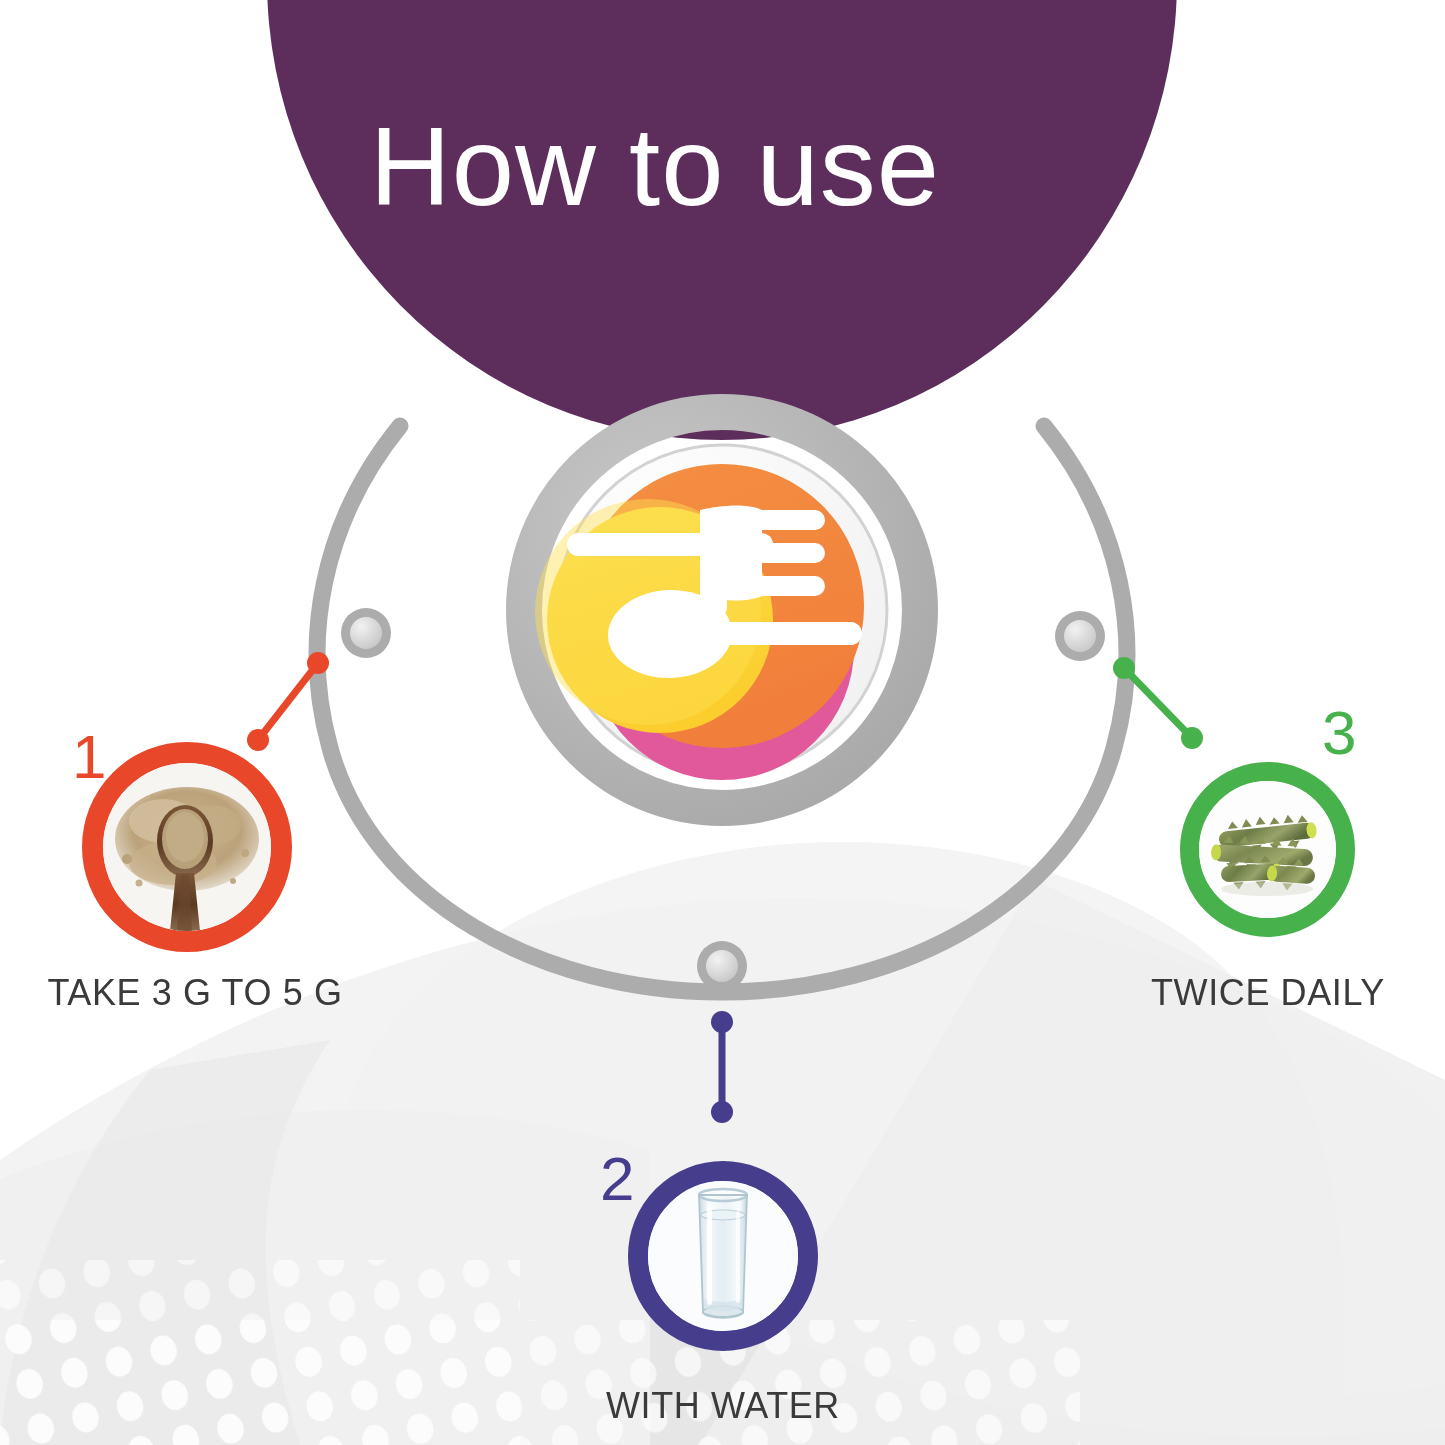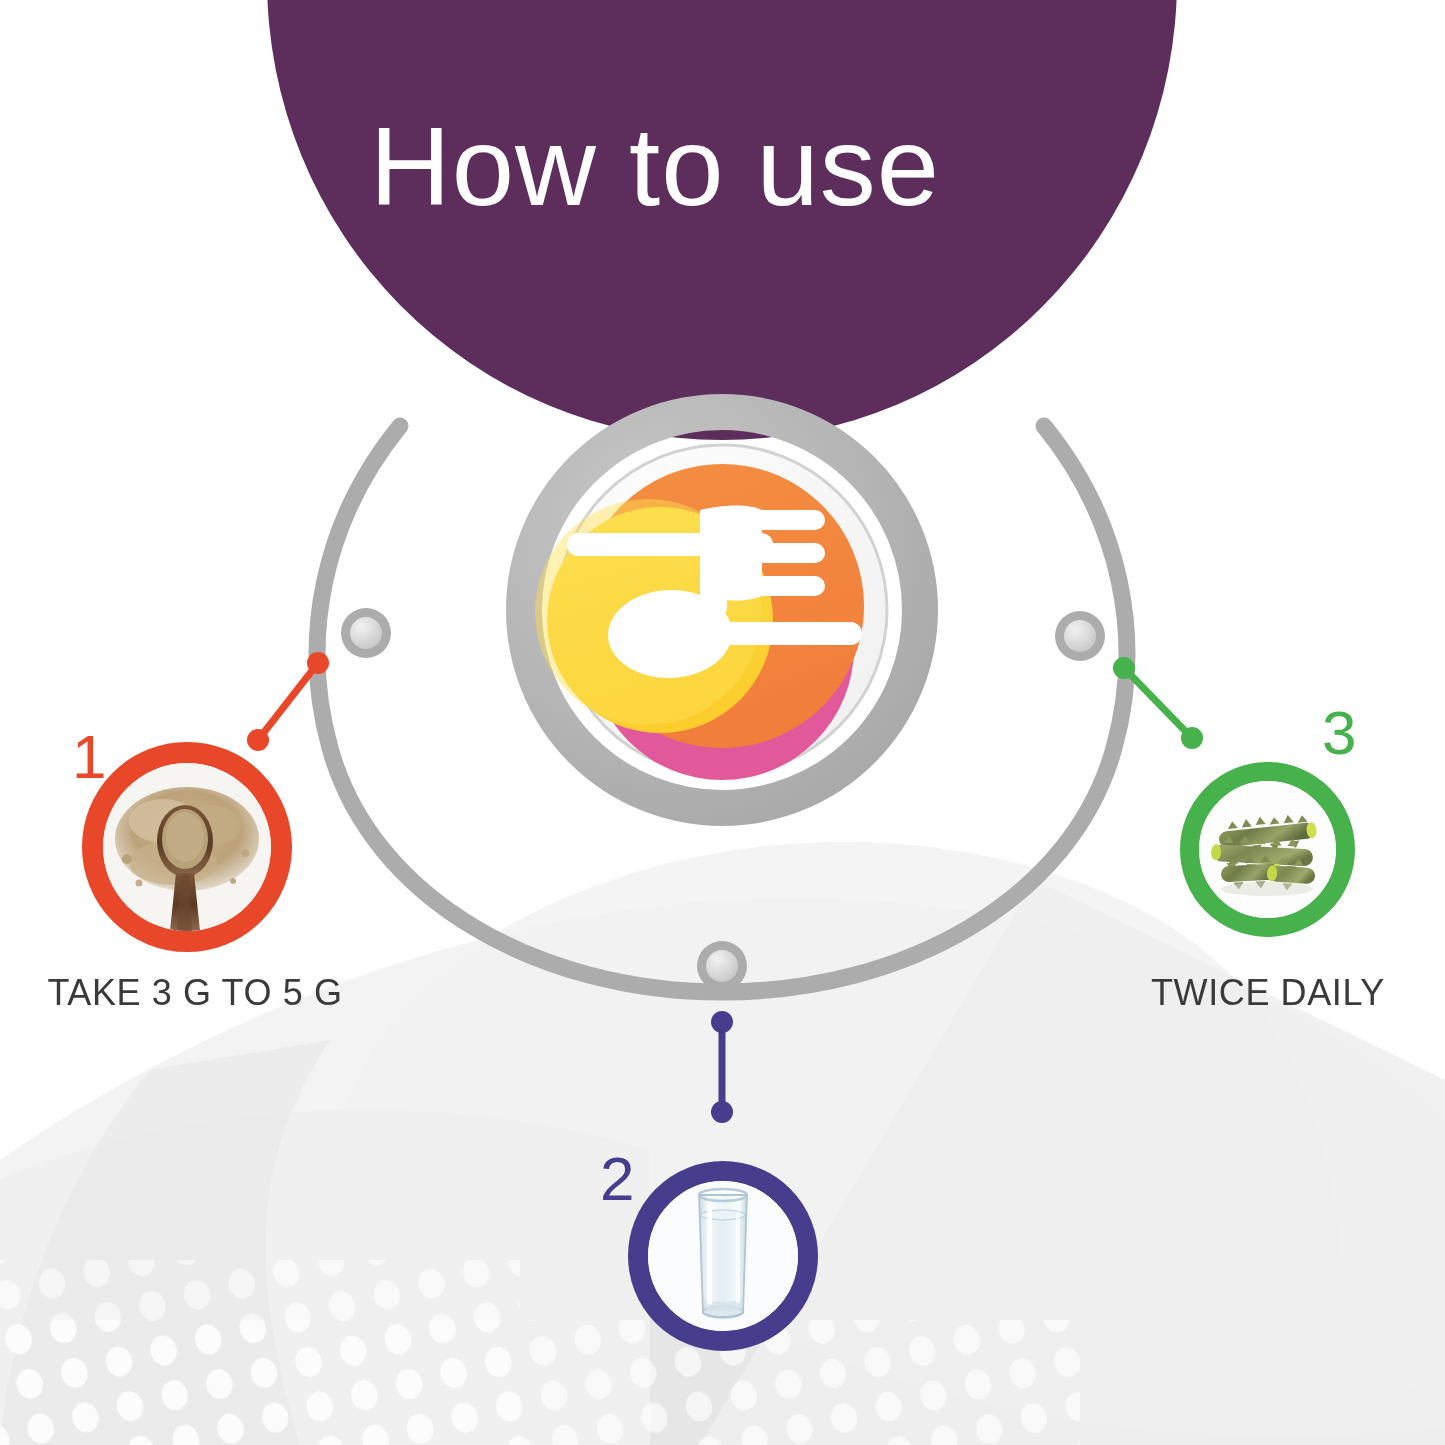--- a/index.html
+++ b/index.html
@@ -331,20 +331,21 @@
           <path d="M 56 118 Q 75 124 94 118 L 94 127 Q 75 133 56 127 Z" fill="#D4E3EA" opacity="0.8"></path>
 
           <rect x="59" y="24" width="5" height="100" rx="2.5" fill="#ffffff" opacity="0.85"></rect>
           <rect x="88" y="30" width="4" height="92" rx="2" fill="#ffffff" opacity="0.7"></rect>
 
           <path d="M 51 14 L 99 14 L 95 132 Q 75 140 55 132 Z" fill="none" stroke="#AFC6D1" stroke-width="1.8"></path>
         </g>
       </svg>
     </div>
   </div>
+  <div class="step-label" id="step2-label">WITH WATER</div>
 
   <div class="step-num" id="step3-num">3</div>
   <div class="step" id="step3">
     <div class="step-ring">
       <svg viewBox="0 0 137 137" width="137" height="137">
         <defs>
           <clipPath id="c3">
               <circle cx="68.5" cy="68.5" r="68.5"></circle>
             </clipPath>
           <linearGradient id="stm1" x1="0" y1="0" x2="1" y2="0.3">

